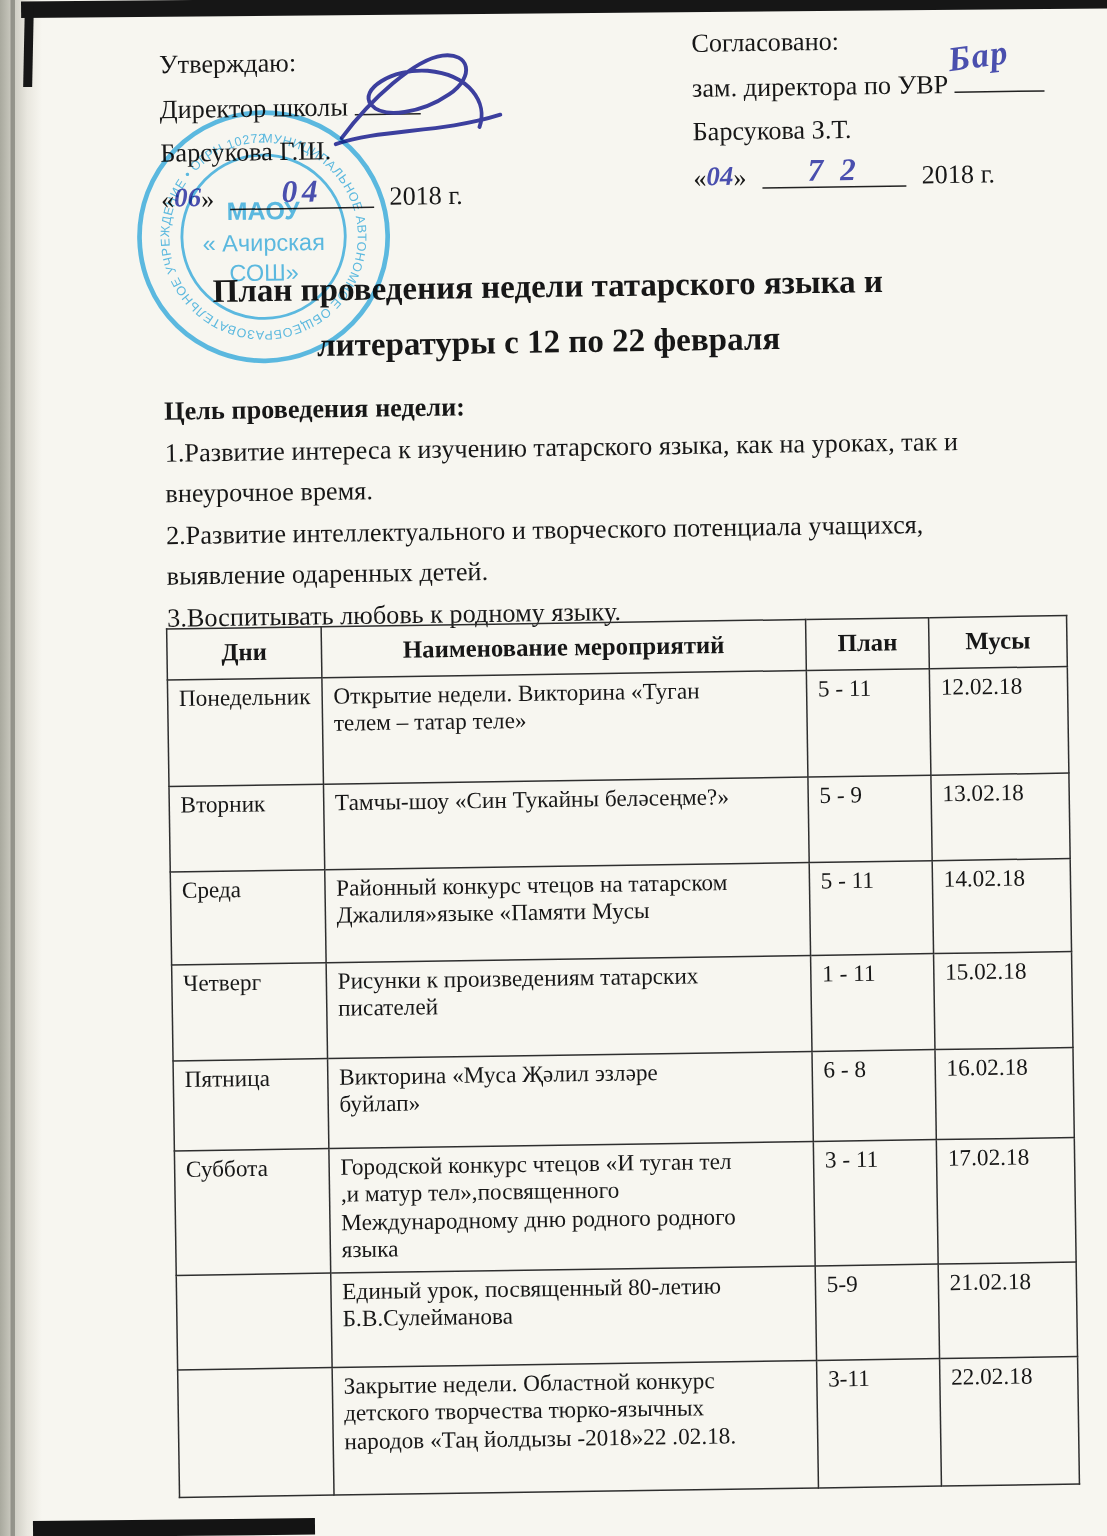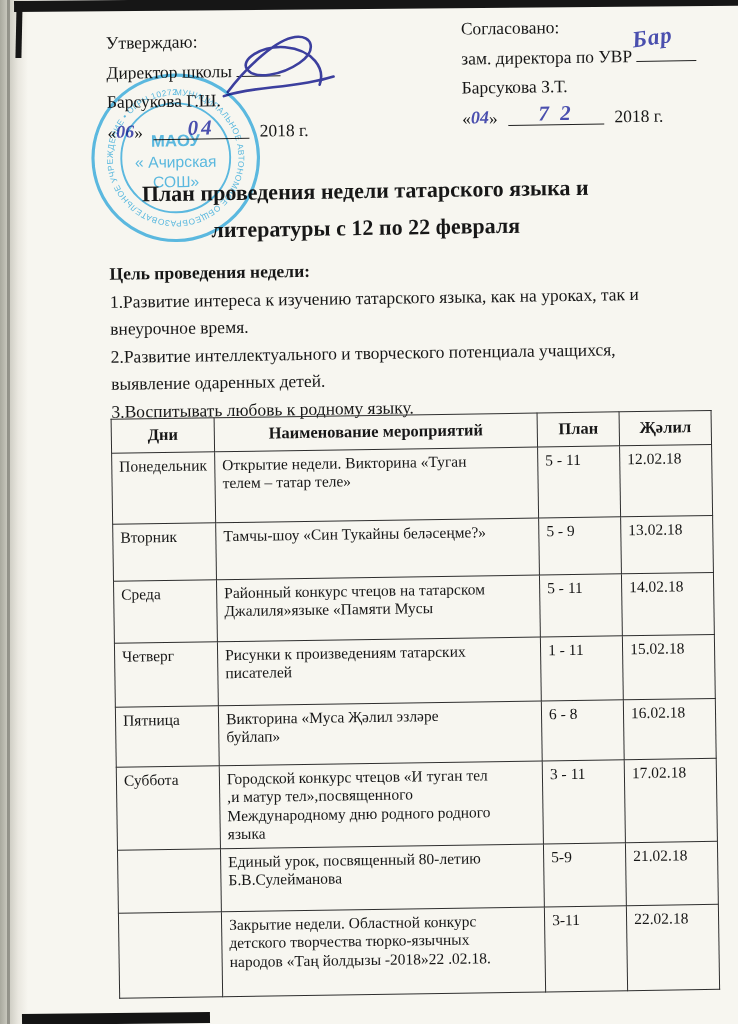--- a/index.html
+++ b/index.html
@@ -136,21 +136,21 @@
 выявление одаренных детей.</div>
     <div class="goal-item">3.Воспитывать любовь к родному языку.</div>
   </div>
 
   <table class="plan">
     <tbody>
         <tr class="hdr">
       <td class="c-day">Дни</td>
       <td class="c-event">Наименование мероприятий</td>
       <td class="c-grade">План</td>
-      <td class="c-date">Җәлил</td>
+      <td class="c-date">Мусы</td>
     </tr>
     <tr class="r1">
       <td class="c-day">Понедельник</td>
       <td class="c-event">Открытие недели. Викторина «Туган
 телем – татар теле»</td>
       <td class="c-grade">5 - 11</td>
       <td class="c-date">12.02.18</td>
     </tr>
     <tr class="r2">
       <td class="c-day">Вторник</td>

